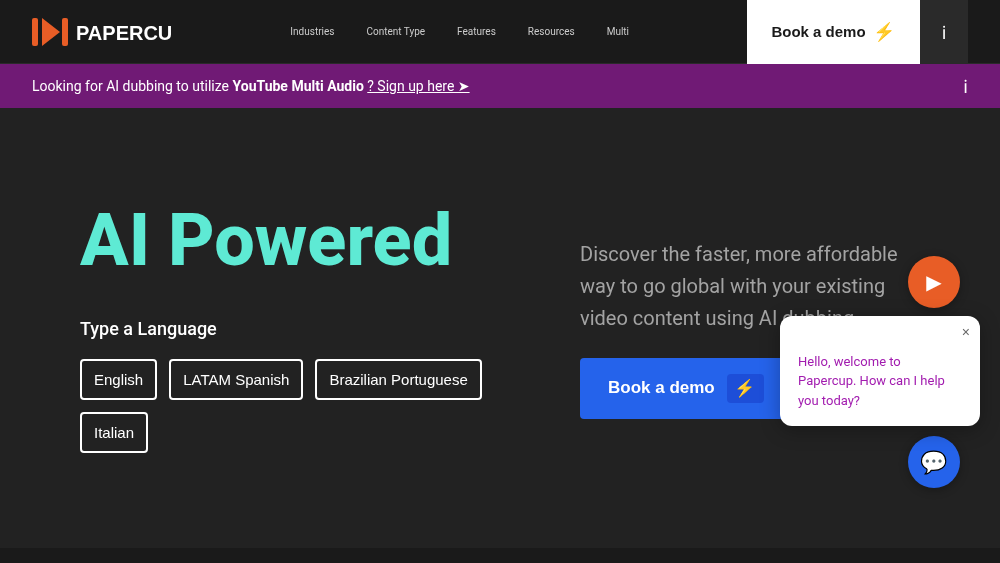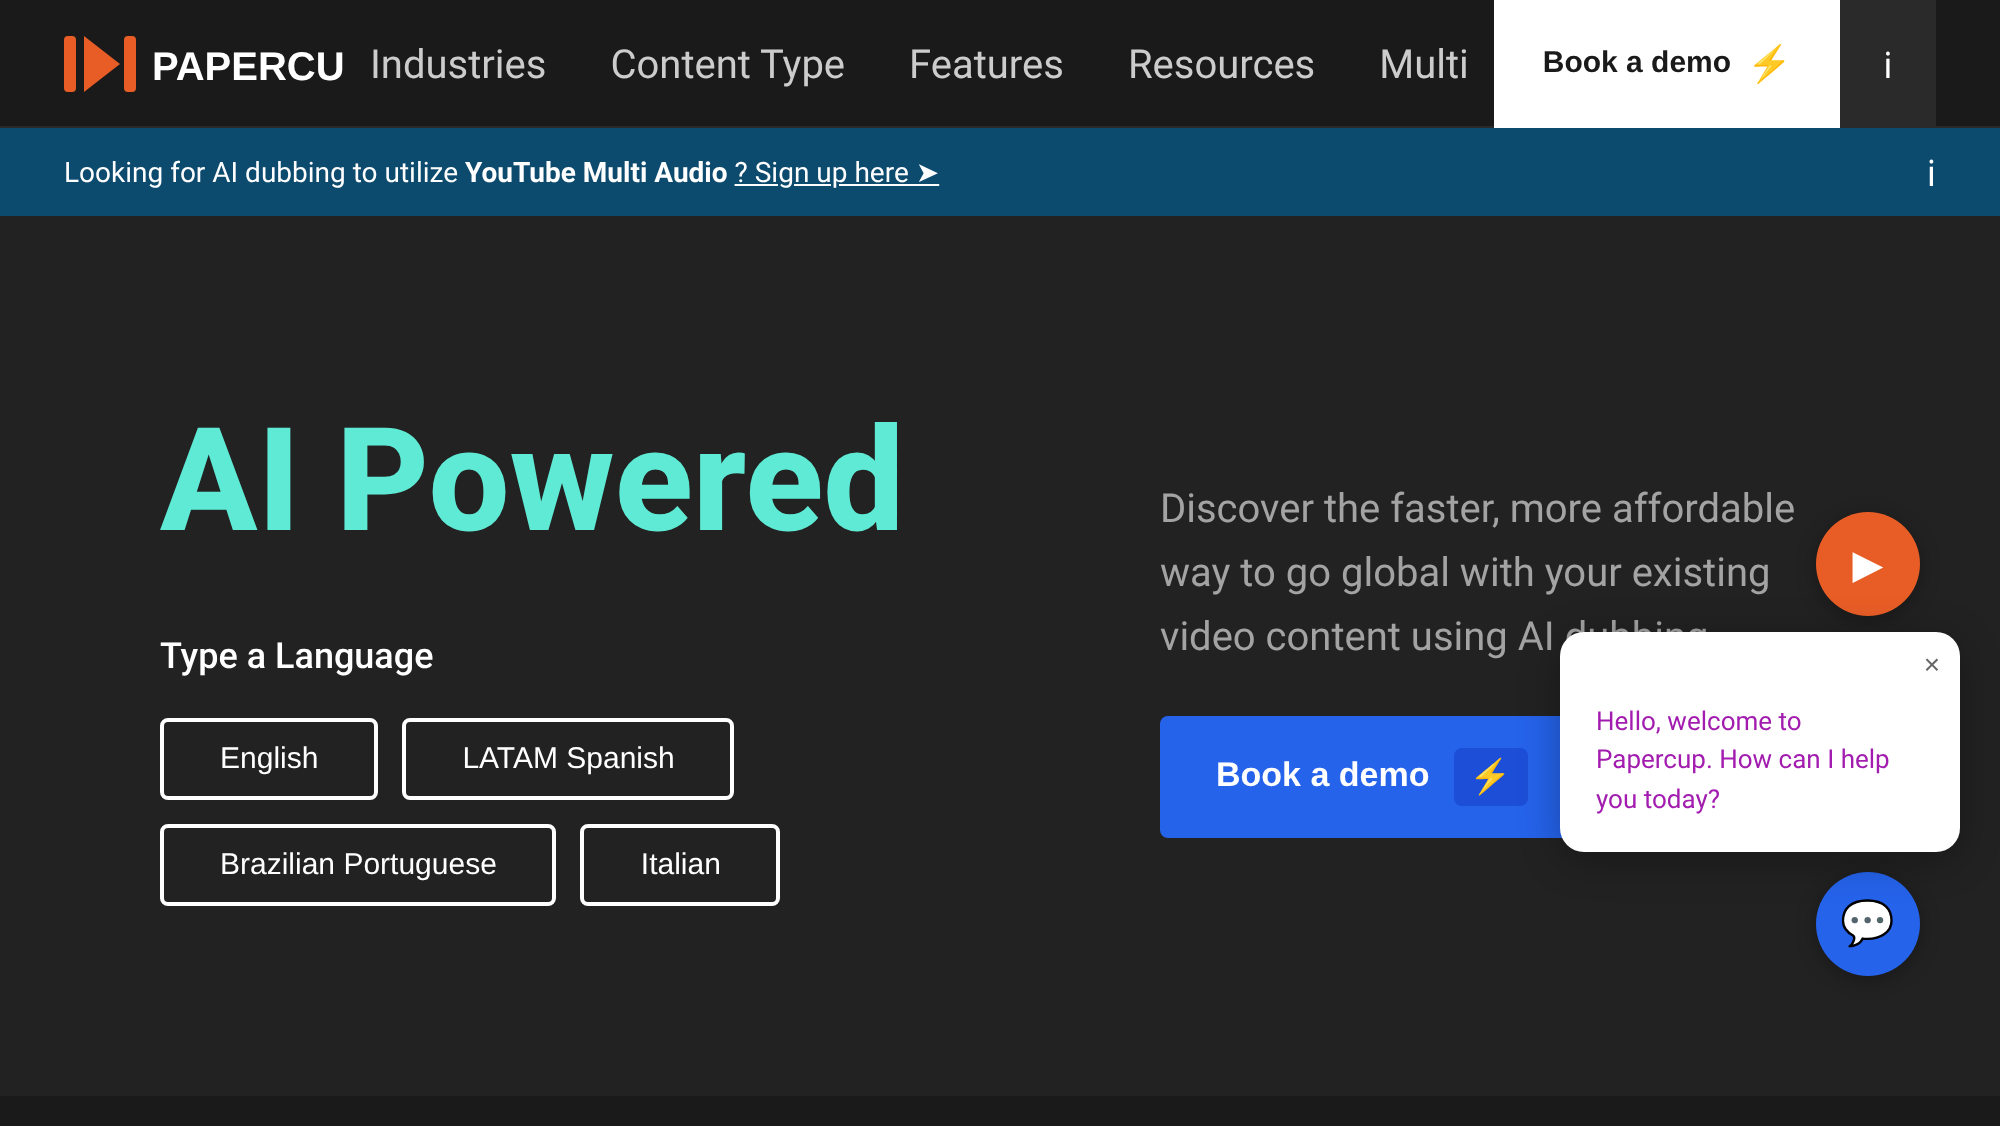--- a/index.html
+++ b/index.html
@@ -7,41 +7,41 @@
 
     
     .navbar {
       display: flex; align-items: center; justify-content: space-between;
       background: #1a1a1a; padding: 0 32px; height: 64px;
       border-bottom: 1px solid #2a2a2a; position: relative; z-index: 10;
     }
     .nav-logo { display: flex; align-items: center; gap: 8px; }
     .nav-links { display: flex; align-items: center; gap: 32px; }
     .nav-link {
-      color: #ccc; font-size: 20px; text-decoration: none; cursor: pointer;
+      color: #ccc; font-size: 10px; text-decoration: none; cursor: pointer;
       padding: 4px 0;
     }
     .nav-cta {
       display: flex; align-items: center; gap: 0;
     }
     .book-demo-btn {
       background: #fff; color: #1a1a1a; border: none; padding: 12px 24px;
       font-size: 15px; font-weight: 600; cursor: pointer; display: flex;
       align-items: center; gap: 8px; height: 64px;
     }
     .book-demo-btn .arrow-icon { color: #e85d26; font-size: 18px; }
     .info-btn {
       background: #2a2a2a; border: none; color: #fff; width: 48px; height: 64px;
       cursor: pointer; display: flex; align-items: center; justify-content: center;
       font-size: 18px;
     }
 
     
     .banner {
-      background: #0c4a6e; padding: 10px 32px; display: flex;
+      background: #701a75; padding: 10px 32px; display: flex;
       align-items: center; justify-content: space-between;
     }
     .banner-text { font-size: 14px; color: #fff; }
     .banner-text .highlight { color: #fff; font-weight: 700; }
     .banner-text .link { color: #fff; text-decoration: underline; cursor: pointer; }
     .banner-info { color: #fff; font-size: 18px; cursor: pointer; }
 
     
     .hero {
       background: #222; min-height: 440px; display: flex;
@@ -51,21 +51,21 @@
     .hero-title {
       font-size: 72px; font-weight: 800; line-height: 1.05;
       color: #5eead4; margin-bottom: 40px;
     }
     .pick-language-label {
       font-size: 18px; color: #fff; margin-bottom: 20px; font-weight: 500;
     }
     .lang-buttons { display: flex; gap: 12px; flex-wrap: wrap; }
     .lang-btn {
       border: 2px solid #fff; background: transparent; color: #fff;
-      padding: 10px 28px; font-size: 15px; cursor: pointer; border-radius: 4px;
+      padding: 10px 12px; font-size: 15px; cursor: pointer; border-radius: 4px;
       font-weight: 400;
     }
 
     .hero-right {
       flex: 0 0 380px; display: flex; flex-direction: column; gap: 24px;
       align-items: flex-start; padding-left: 40px;
     }
     .hero-tagline {
       font-size: 20px; color: #a3a3a3; line-height: 1.6; max-width: 340px;
     }

